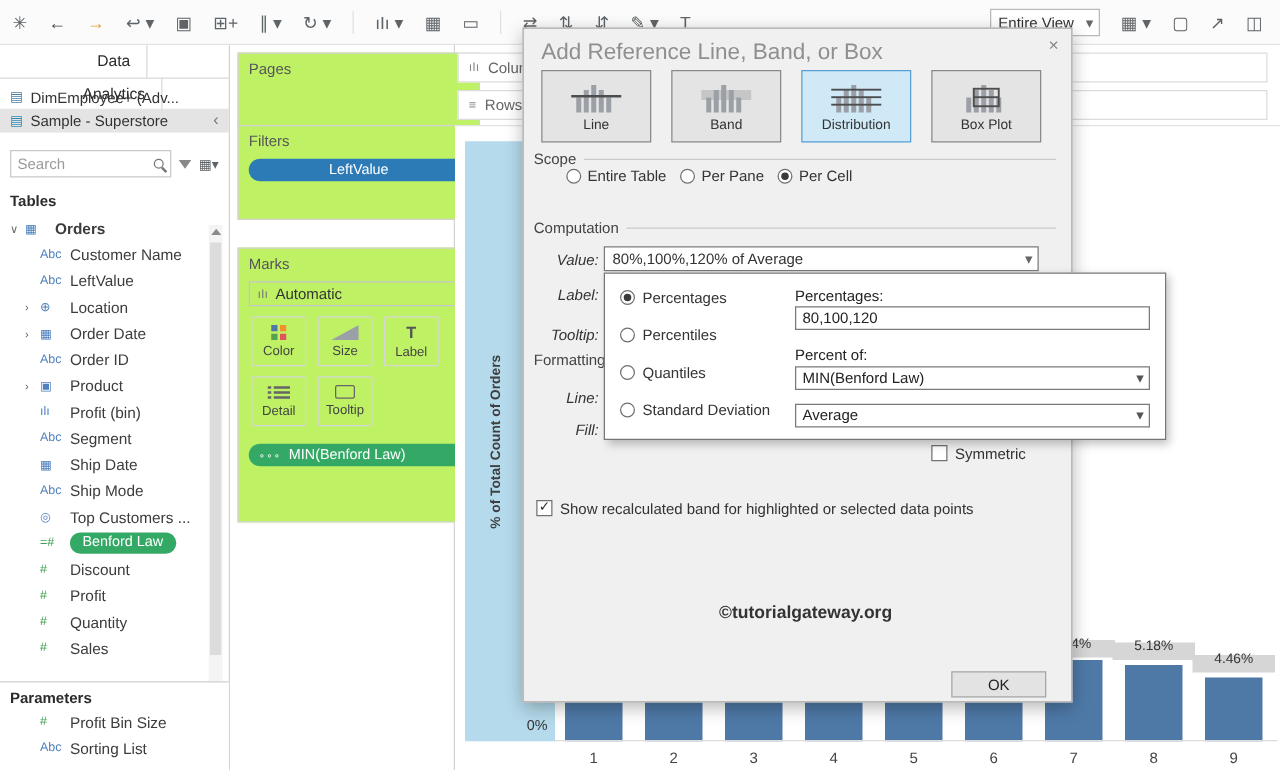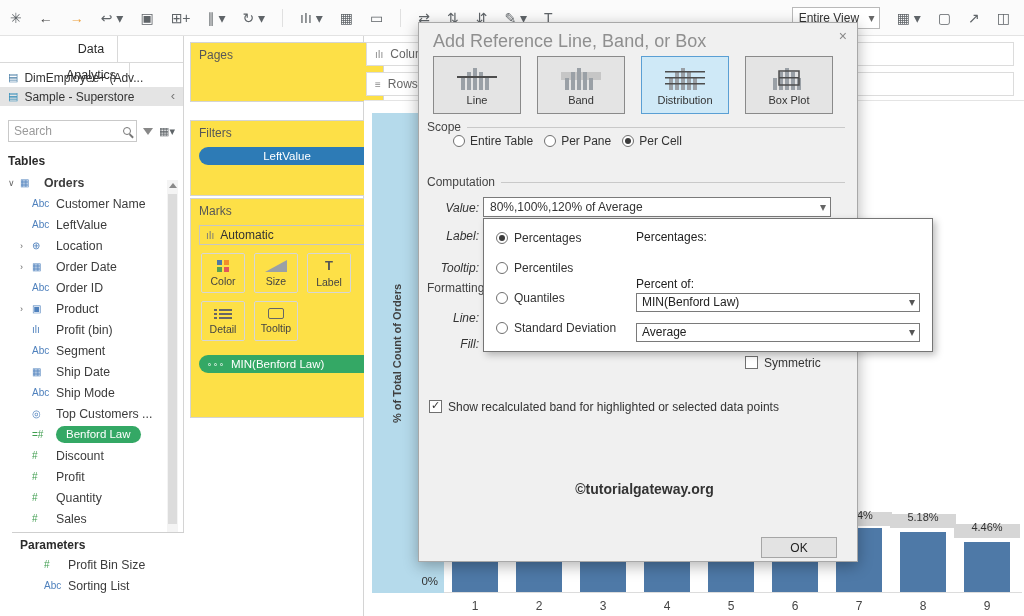--- a/index.html
+++ b/index.html
@@ -44,36 +44,36 @@
   .frow { height:21px; display:flex; align-items:center; padding-left:20px; }
   .frow.parent { padding-left:8px; }
   .fcaret { width:12px; color:#666; font-size:9px; }
   .ficon { width:24px; font-size:10px; flex:none; }
   .ficon.dim { color:#4f81bd; }
   .ficon.meas { color:#3f9e4f; }
   .flbl { color:#3c3c3c; font-size:12.3px; white-space:nowrap; }
   .frow.parent .flbl { font-weight:bold; }
   .gpill { background:#34a865; color:#fff; border-radius:9px; padding:2px 10px 3px 10px;
     font-size:11.5px; line-height:12px; }
-  #params-panel { position:absolute; left:0; bottom:0; width:183px; height:84px;
-    background:#fff; border-top:1px solid #cfcfcf;margin-left:12px; }
+  #params-panel { position:absolute; left:0; bottom:0; width:183px; height:71px;
+    background:#fff; border-top:1px solid #cfcfcf; }
   #params-label { padding:5px 0 2px 8px; font-weight:bold; color:#2b2b2b; }
   
   #vscroll { position:absolute; left:167px; top:144px; width:11px; height:396px;
     background:#f4f4f4; }
   .sb-arrow-up, .sb-arrow-down { position:absolute; left:2px; width:0; height:0;
     border-left:4px solid transparent; border-right:4px solid transparent; }
   .sb-arrow-up { top:3px; border-bottom:5px solid #8a8a8a; }
   .sb-arrow-down { bottom:3px; border-top:5px solid #8a8a8a; }
   #sb-thumb { position:absolute; left:1px; top:14px; width:9px; height:330px; background:#dcdcdc; }
 
   
   #cards { position:absolute; left:184px; top:36px; width:180px; height:580px;
     background:#fff; border-right:1px solid #d4d4d4; }
-  .card { position:absolute; left:6px; width:194px; background:#fde047;
+  .card { position:absolute; left:6px; width:194px; background:#bef264;
     border:1px solid #d4d4d4; }
   .card-label { padding:5px 0 0 8px; color:#575757; }
   #filter-pill { margin:7px 8px 0 8px; height:18px; border-radius:9px; background:#2d7bb6;
     color:#fff; font-size:11.5px; display:flex; align-items:center; justify-content:center; }
   #mark-type { margin:7px 8px 0 8px; height:20px; border:1px solid #c6c6c6; display:flex;
     align-items:center; gap:6px; padding:0 16px 0 6px; position:relative; }
   #mark-type::after { content:"▾"; position:absolute; right:4px; color:#666; }
   #mark-type .mt-icon { color:#777; font-size:10px; }
   .mbtn-row { display:flex; gap:9px; padding:8px 0 0 10px; }
   .mbtn { width:44px; height:40px; border:1px solid #d6d6d6; border-radius:2px;
@@ -314,21 +314,21 @@
       <span class="ficon dim">Abc</span>
       <span class="flbl">Sorting List</span>
     </div>
   </div>
 </div>
 
 <div id="cards">
   <div class="card" style="top:6px;height:60px">
     <div class="card-label">Pages</div>
   </div>
-  <div class="card" style="top:84px;height:76px">
+  <div class="card" style="top:64px;height:76px">
     <div class="card-label">Filters</div>
     <div id="filter-pill">LeftValue</div>
   </div>
   <div class="card" style="top:162px;height:220px">
     <div class="card-label">Marks</div>
     <div id="mark-type">
       <span class="mt-icon">ıIı</span>
       <span>Automatic</span>
     </div>
     <div class="mbtn-row">
@@ -536,16 +536,17 @@
   <span class="p-opt" style="top:72px">
     <span class="radio"></span>
     <span>Quantiles</span>
   </span>
   <span class="p-opt" style="top:102px">
     <span class="radio"></span>
     <span>Standard Deviation</span>
   </span>
 
   <span class="p-lbl" style="top:11px">Percentages:</span>
+  <div class="p-field" style="top:26px">80,100,120</div>
   <span class="p-lbl" style="top:58px">Percent of:</span>
   <div class="p-field dd" style="top:74px">MIN(Benford Law)</div>
   <div class="p-field dd" style="top:104px">Average</div>
 </div>
 
 </body></html>

